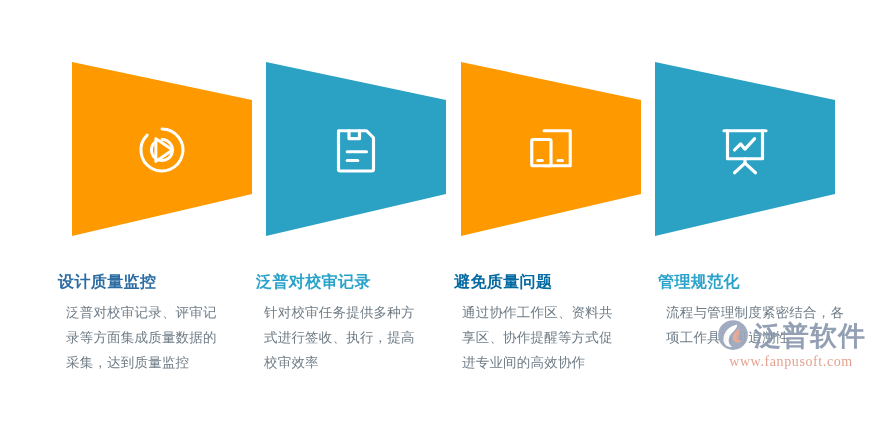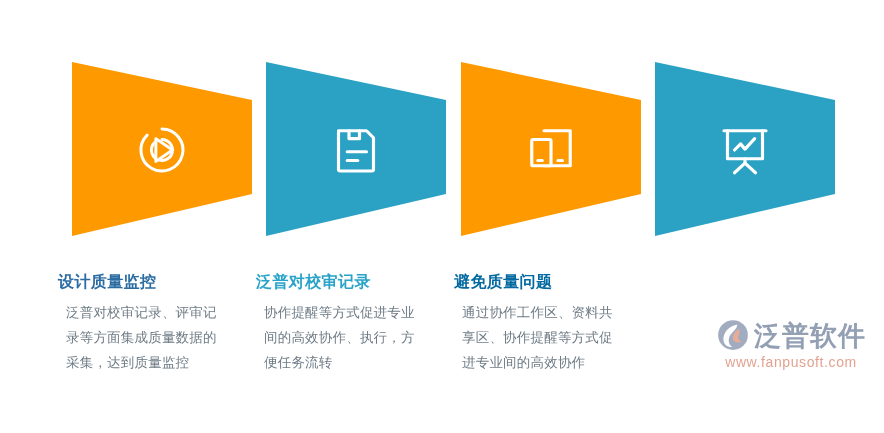--- a/index.html
+++ b/index.html
@@ -63,21 +63,21 @@
   .wm-mark{width:34px;height:34px;margin-right:4px;}
   .wm-mark svg{display:block;width:34px;height:34px;}
   .wm-name{
     font-size:27px;font-weight:bold;color:#8a97ad;
     letter-spacing:1px;line-height:1;
     font-family:"DejaVu Sans","Liberation Sans",sans-serif;
   }
   .wm-url{
     font-size:14px;color:#e09a86;letter-spacing:.6px;
     margin-top:2px;
-    font-family:Liberation Sans, sans-serif;
+    font-family:Liberation Serif, serif;
   }
 </style>
 </head>
 <body>
 
 <div class="stage">
 
   <div class="banners">
 
     <div class="banner b1">
@@ -133,28 +133,32 @@
 
   <div class="cols">
 
     <div class="col c1">
       <h3 style="color:#2b6ca3">设计质量监控</h3>
       <p>泛普对校审记录、评审记录等方面集成质量数据的采集，达到质量监控</p>
     </div>
 
     <div class="col c2">
       <h3 style="color:#29a3c9">泛普对校审记录</h3>
-      <p>协作提醒等方式促进专业间的高效协作、执行，方便任务流转</p>
+      <p>针对校审任务提供多种方式进行签收、执行，提高校审效率</p>
     </div>
 
     <div class="col c3">
       <h3 style="color:#0369a1">避免质量问题</h3>
       <p>通过协作工作区、资料共享区、协作提醒等方式促进专业间的高效协作</p>
     </div>
 
+    <div class="col c4">
+      <h3 style="color:#29a3c9">管理规范化</h3>
+      <p>流程与管理制度紧密结合，各项工作具有可追溯性</p>
+    </div>
 
   </div>
 
   <div class="watermark">
     <div class="wm-row">
       <span class="wm-mark">
         <svg viewBox="0 0 64 64">
           <path d="M32 4 A28 28 0 1 0 32 60 A28 28 0 0 0 32 4 Z" fill="#9aa6bb"></path>
           <path d="M40 12 C22 16 14 28 14 40 C14 50 22 56 30 54 C22 48 22 36 30 28 C36 22 40 18 40 12 Z" fill="#ffffff"></path>
           <path d="M44 20 C36 24 30 32 32 40 C34 46 42 48 48 44 C42 42 40 36 44 30 Z" fill="#e6a48f"></path>

